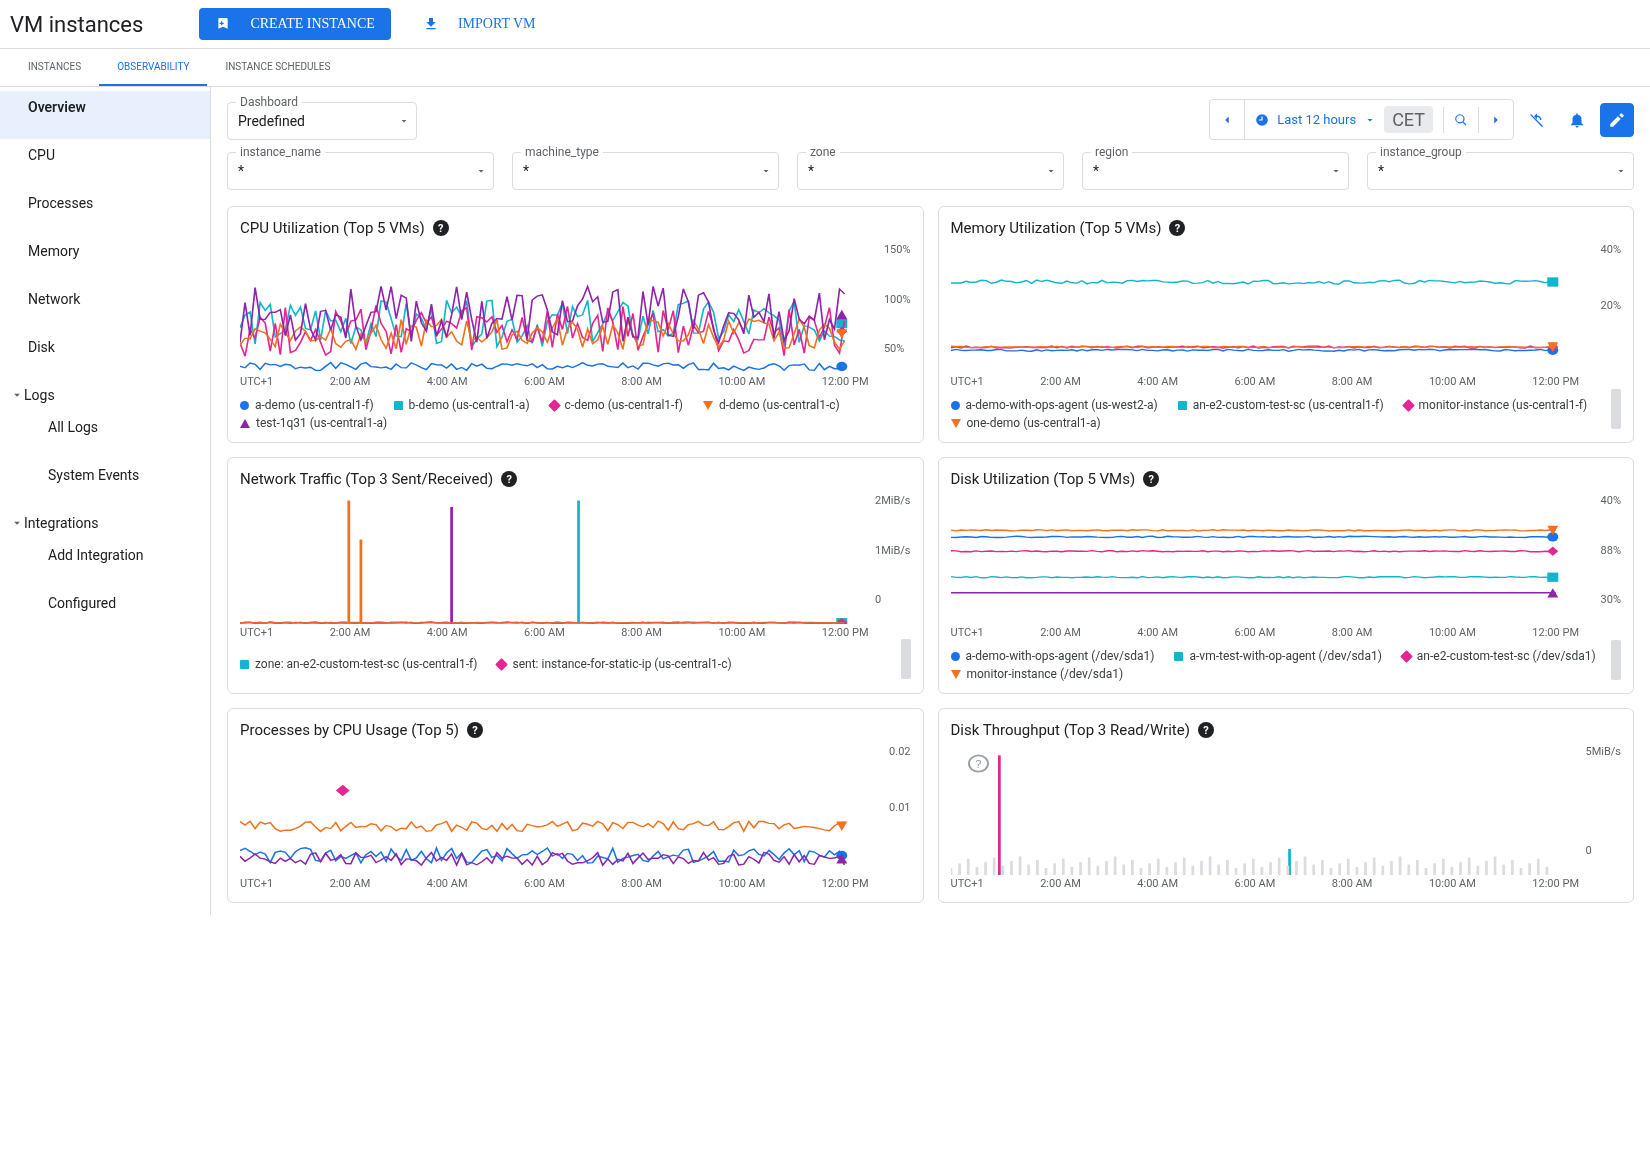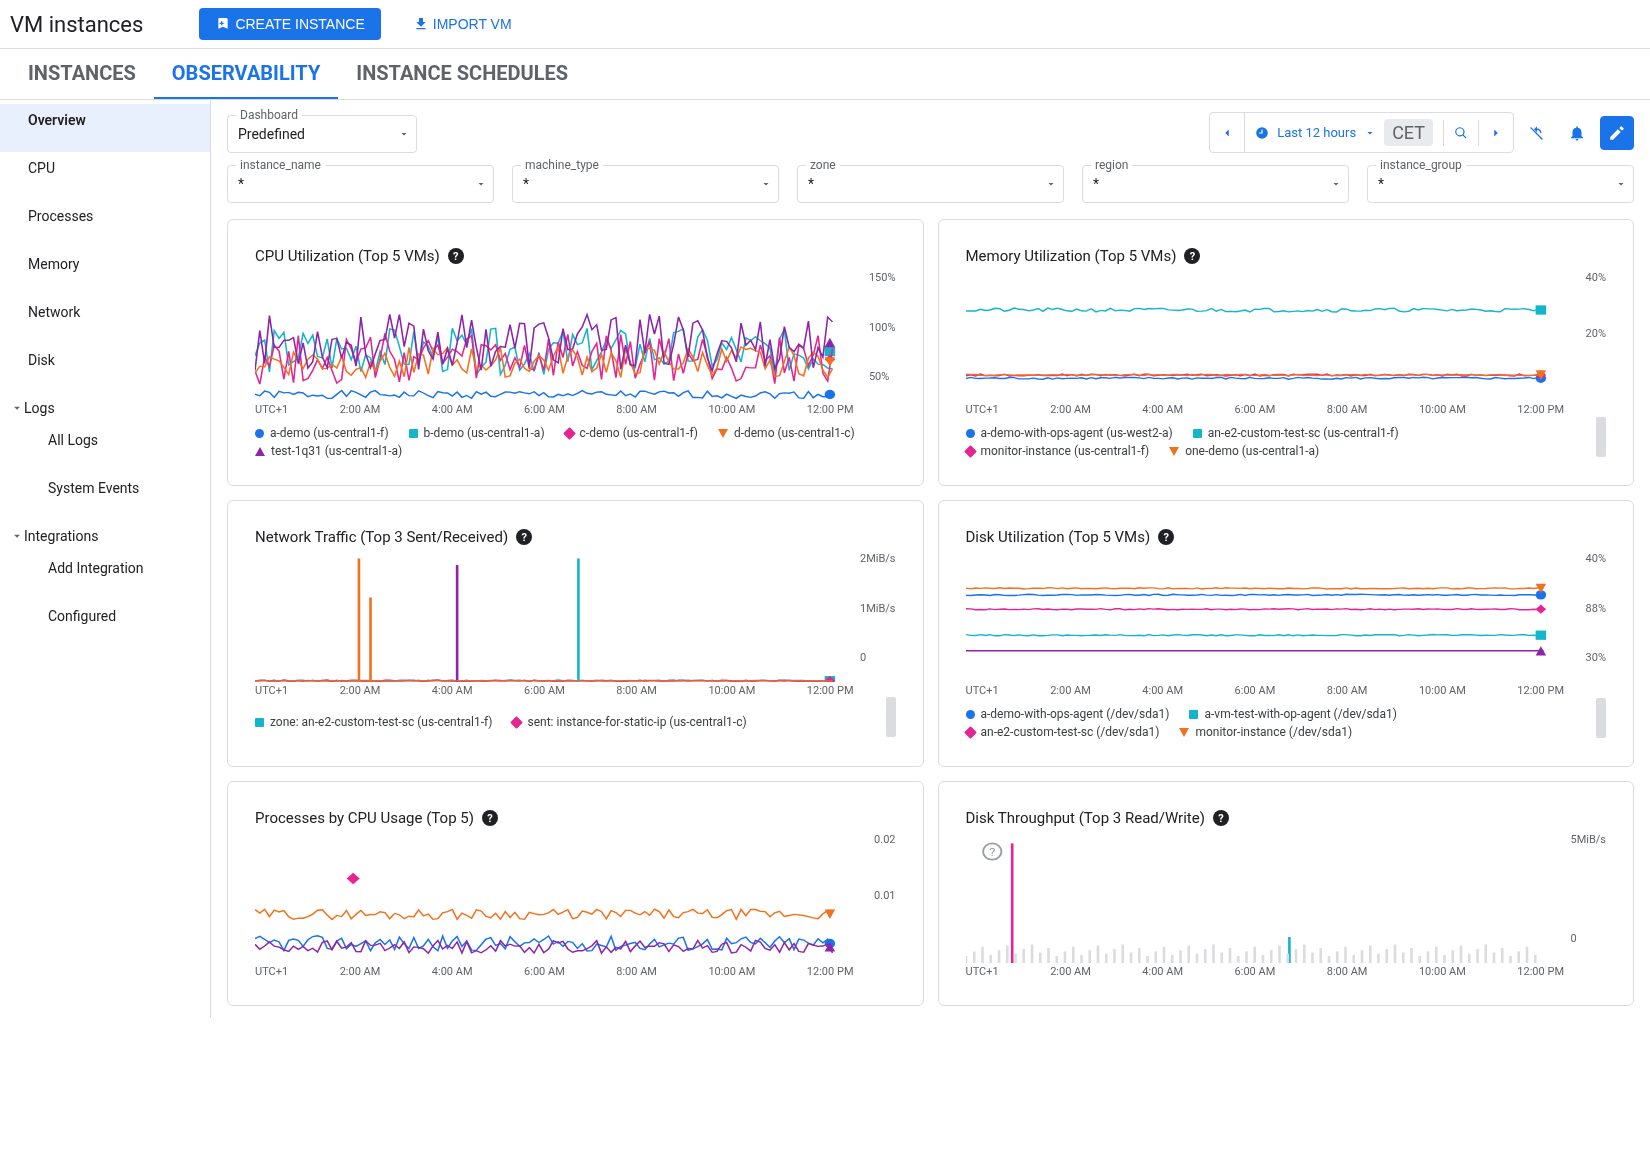--- a/index.html
+++ b/index.html
@@ -1,27 +1,27 @@
 <!DOCTYPE html>
 <html><head>
 <meta charset="utf-8">
 <style>
   * { box-sizing: border-box; margin: 0; padding: 0; }
   body { font-family: 'Google Sans', Roboto, Arial, sans-serif; font-size: 13px; color: #202124; background: #fff; }
   
   
   .header { display: flex; align-items: center; padding: 8px 10px 8px 10px; border-bottom: 1px solid #dadce0; gap: 16px; }
   .page-title { font-size: 22px; font-weight: 400; color: #202124; padding-right: 40px; }
-  .btn { display: inline-flex; gap: 4px; padding: 8px 16px; border-radius: 4px; font-size: 14px; font-weight: 500; cursor: pointer; border: none; }
+  .btn { display: inline-flex; gap: 19px; padding: 8px 16px; border-radius: 4px; font-size: 14px; font-weight: 500; cursor: pointer; border: none; font-family: Liberation Serif, serif; }
   .btn-primary { background: #1a73e8; color: #fff; }
   .btn-text { background: transparent; color: #1a73e8; }
   
   
   .tabs { display: flex; border-bottom: 1px solid #dadce0; padding-left: 10px; }
-  .tab { padding: 12px 18px; font-size: 20px; font-weight: 700; color: #5f6368; cursor: pointer; border-bottom: 2px solid transparent; }
+  .tab { padding: 12px 18px; font-size: 10px; font-weight: 400; color: #5f6368; cursor: pointer; border-bottom: 2px solid transparent; }
   .tab.active { color: #1a73e8; border-bottom: 2px solid #1a73e8; }
   
   
   .body { display: flex; }
   .sidebar { width: 210px; flex-shrink: 0; padding-top: 4px; }
   .sidebar-item { display: flex; align-items: center; padding: 8px 10px 24px 28px; font-size: 14px; color: #202124; cursor: pointer; }
   .sidebar-item.sub { padding-left: 48px; }
   .sidebar-item.active { background: #e8f0fe; font-weight: 600; }
   .sidebar-group-header { display: flex; align-items: center; padding: 8px 10px 8px 10px; font-size: 14px; cursor: pointer; }
   
@@ -43,21 +43,21 @@
   .icon-btn { width: 34px; height: 34px; display: flex; align-items: center; justify-content: center; border: 1px solid #dadce0; border-radius: 4px; cursor: pointer; background: #fff; }
   .icon-btn.primary { background: #1a73e8; border-color: #1a73e8; }
   .icon-btn.bare { border: none; }
   
   
   .filter-row { display: flex; gap: 18px; margin-bottom: 16px; }
   .filter-row .select-field { flex: 1; min-width: 160px; }
   
   
   .chart-grid { display: grid; grid-template-columns: 1fr 1fr; gap: 14px; }
-  .chart-card { border: 1px solid #dadce0; border-radius: 6px; padding: 27px; }
+  .chart-card { border: 1px solid #dadce0; border-radius: 6px; padding: 12px; }
   .chart-title { font-size: 15px; font-weight: 400; display: flex; align-items: center; gap: 8px; margin-bottom: 6px; }
   .help-icon { width: 16px; height: 16px; border-radius: 50%; background: #202124; color: #fff; display: inline-flex; align-items: center; justify-content: center; font-size: 11px; font-weight: bold; }
   .chart-area { position: relative; height: 130px; }
   .chart-area svg { width: 100%; height: 100%; }
   .y-ticks { position: absolute; right: 0; top: 0; bottom: 18px; display: flex; flex-direction: column; justify-content: space-between; font-size: 11px; color: #5f6368; text-align: left; }
   .x-ticks { display: flex; justify-content: space-between; font-size: 11px; color: #5f6368; padding-right: 42px; margin-top: 2px; }
   .legend { display: flex; flex-wrap: wrap; gap: 4px 20px; margin-top: 10px; font-size: 12px; color: #3c4043; }
   .legend-item { display: flex; align-items: center; gap: 6px; }
   .legend-marker { width: 9px; height: 9px; border-radius: 50%; flex-shrink: 0; }
   .scroll-handle { width: 10px; height: 40px; background: #dadce0; border-radius: 2px; align-self: center; }

